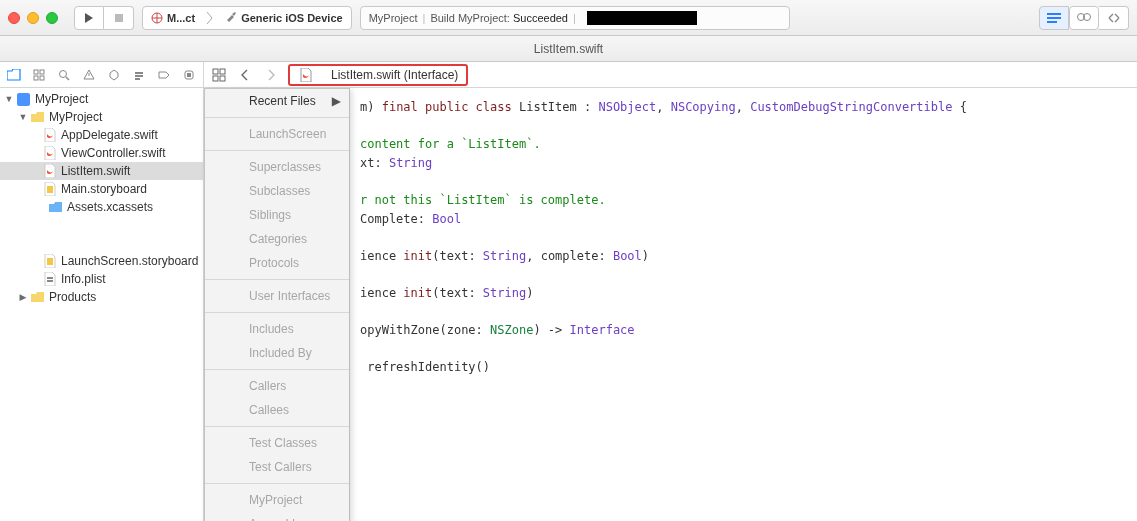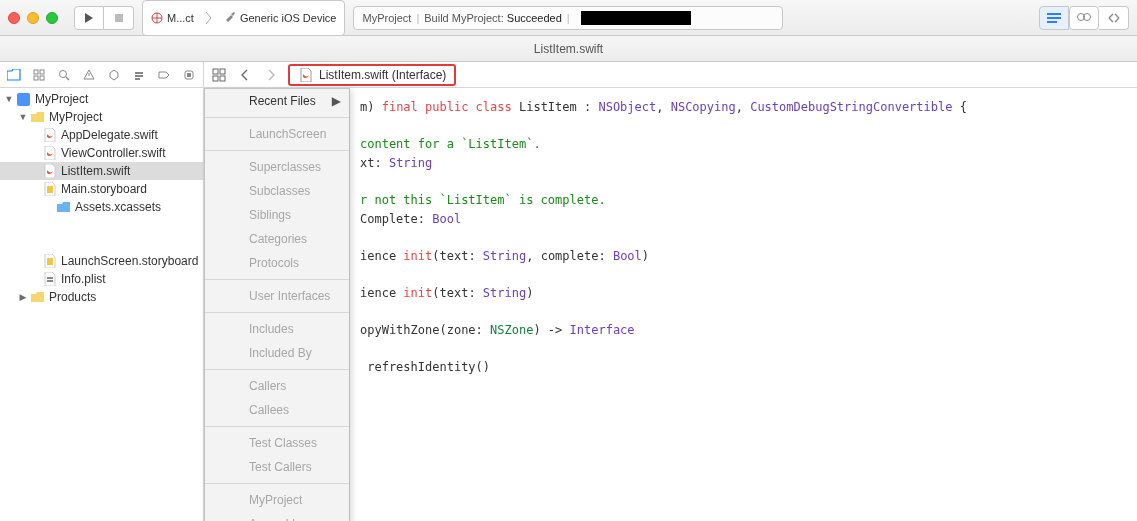--- a/index.html
+++ b/index.html
@@ -11,21 +11,21 @@
 .dot { width: 12px; height: 12px; border-radius: 50%; }
 .dot.red { background: #ff5f57; border: 0.5px solid #e1483f; }
 .dot.yellow { background: #febc2e; border: 0.5px solid #dfa023; }
 .dot.green { background: #28c840; border: 0.5px solid #1dad33; }
 
 .tb-btn { height: 24px; min-width: 30px; border: 1px solid #c8c8c8; border-radius: 4px; background: #fff; display: flex; align-items: center; justify-content: center; padding: 0 6px; }
 .tb-group { display: flex; }
 .tb-group .tb-btn:first-child { border-radius: 4px 0 0 4px; }
 .tb-group .tb-btn:last-child { border-radius: 0 4px 4px 0; border-left: none; }
 
-.scheme { display: flex; align-items: center; height: 36px; border: 1px solid #c8c8c8; border-radius: 4px; background: #fff; font-size: 11px; }
+.scheme { display: flex; align-items: center; height: 24px; border: 1px solid #c8c8c8; border-radius: 4px; background: #fff; font-size: 11px; font-weight: bold; }
 .scheme-part { padding: 0 8px; display: flex; align-items: center; gap: 4px; }
 .scheme-sep { width: 14px; height: 100%; display: flex; align-items: center; justify-content: center; color: #999; }
 
 .activity { flex: 1; max-width: 430px; height: 24px; border: 1px solid #c8c8c8; border-radius: 4px; background: #fcfcfc; display: flex; align-items: center; font-size: 11px; padding: 0 8px; color: #555; overflow: hidden; }
 .activity .bold { color: #222; }
 .blackblock { width: 110px; height: 14px; background: #000; margin-left: 6px; }
 
 .right-tools { margin-left: auto; display: flex; }
 
 
@@ -43,32 +43,32 @@
 .tree { flex: 1; overflow: auto; font-size: 12px; padding-top: 2px; }
 .tree-row { height: 18px; display: flex; align-items: center; padding-left: 4px; gap: 2px; white-space: nowrap; cursor: default; }
 .tree-row.sel { background: #dcdcdc; }
 .disclosure { width: 10px; display: inline-block; text-align: center; color: #6b6b6b; font-size: 9px; }
 .icon { width: 15px; height: 14px; display: inline-flex; align-items: center; justify-content: center; margin-right: 2px; }
 
 
 .editor { flex: 1; display: flex; flex-direction: column; position: relative; }
 .jumpbar { height: 26px; border-bottom: 1px solid #d6d6d6; display: flex; align-items: center; padding: 0 6px; gap: 8px; font-size: 12px; }
 .jb-icon { width: 18px; height: 18px; display: flex; align-items: center; justify-content: center; }
-.breadcrumb { display: flex; align-items: center; gap: 4px; border: 2px solid #e03b3b; border-radius: 3px; padding: 0 8px; height: 22px; }
+.breadcrumb { display: flex; align-items: center; gap: 16px; border: 2px solid #e03b3b; border-radius: 3px; padding: 0 8px; height: 22px; }
 
 
 .menu { position: absolute; top: 26px; left: 0px; width: 146px; background: #f3f3f3; border: 1px solid #c4c4c4; border-right: 1px solid #bcbcbc; box-shadow: 2px 2px 6px rgba(0,0,0,0.15); font-size: 12px; z-index: 10; }
 .menu-item { padding: 5px 12px; color: #a7a7a7; cursor: default; position: relative; margin-left: 32px; }
 .menu-item.enabled { color: #333; }
 .menu-item .sub-arrow { position: absolute; right: 8px; top: 5px; color: #555; }
 .menu-sep { height: 1px; background: #d7d7d7; margin: 4px 0; }
 
 
 .code { padding: 10px 0 0 10px; font-family: Menlo, monospace; font-size: 12px; white-space: pre; line-height: 1.55; color: #333; overflow: hidden; }
-.kw { color: #ef4444; }
+.kw { color: #7f1d1d; }
 .cls { color: #15803d; }
 .typ { color: #6c3fc3; }
 .cm { color: #1a8a1a; }
 
 </style>
 </head>
 <body>
 
 <div class="titlebar">
   <div class="traffic">
@@ -245,21 +245,21 @@
           </div>
           <div class="tree-row" style="padding-left: 42px; align-items: center;">
             <span class="icon">
               <svg width="12" height="14" viewBox="0 0 12 14">
                 <path d="M1 0 L8 0 L11 3 L11 14 L1 14 Z" fill="#fff" stroke="#ccc"></path>
                 <rect x="3" y="4" width="6" height="7" fill="#f2c744"></rect>
               </svg>
             </span>
             <span>Main.storyboard</span>
           </div>
-          <div class="tree-row" style="padding-left: 56px;">
+          <div class="tree-row" style="padding-left: 36px; margin-left: 12px;">
             <span class="icon">
               <svg width="13" height="11" viewBox="0 0 13 11">
                 <path d="M0 2 L5 2 L6 0 L13 0 L13 10 L0 10 Z" fill="#6bb3f7"></path>
               </svg>
             </span>
             <span>Assets.xcassets</span>
           </div>
           <div class="tree-row" style="padding-left: 42px; margin-top: 36px;">
             <span class="icon">
               <svg width="12" height="14" viewBox="0 0 12 14">

